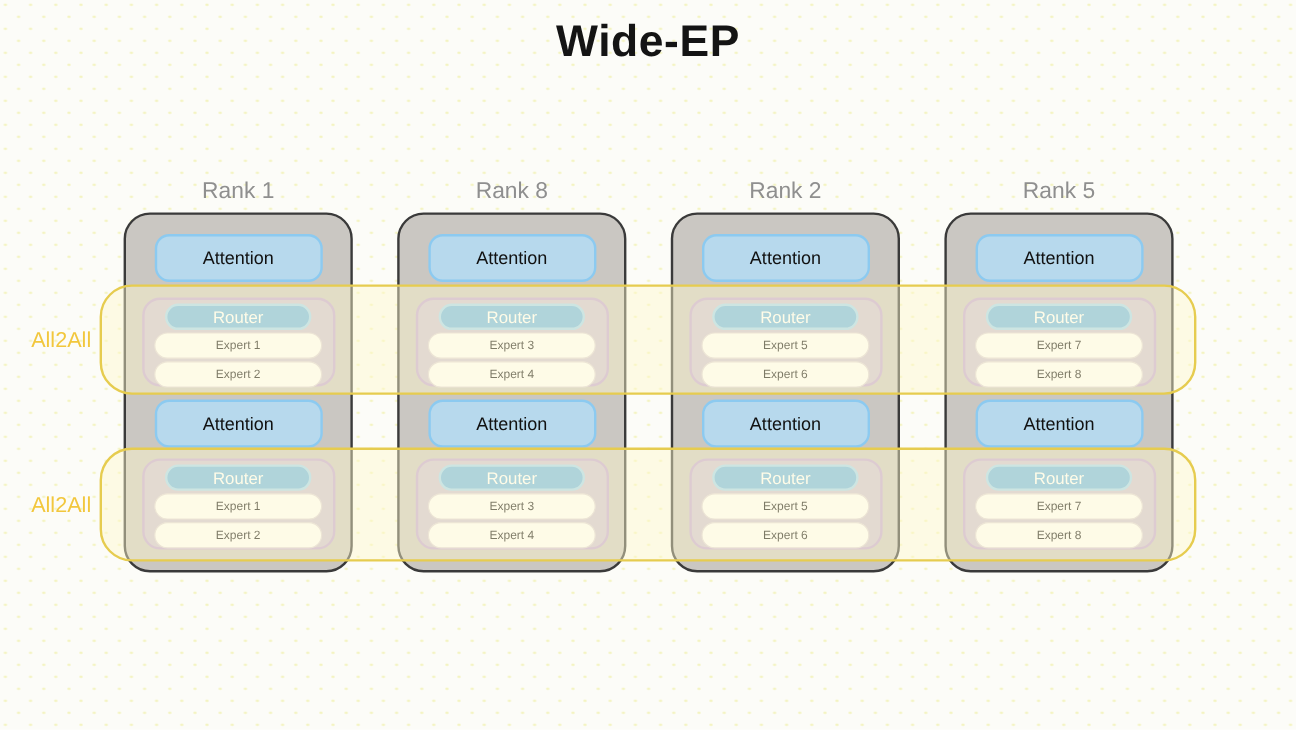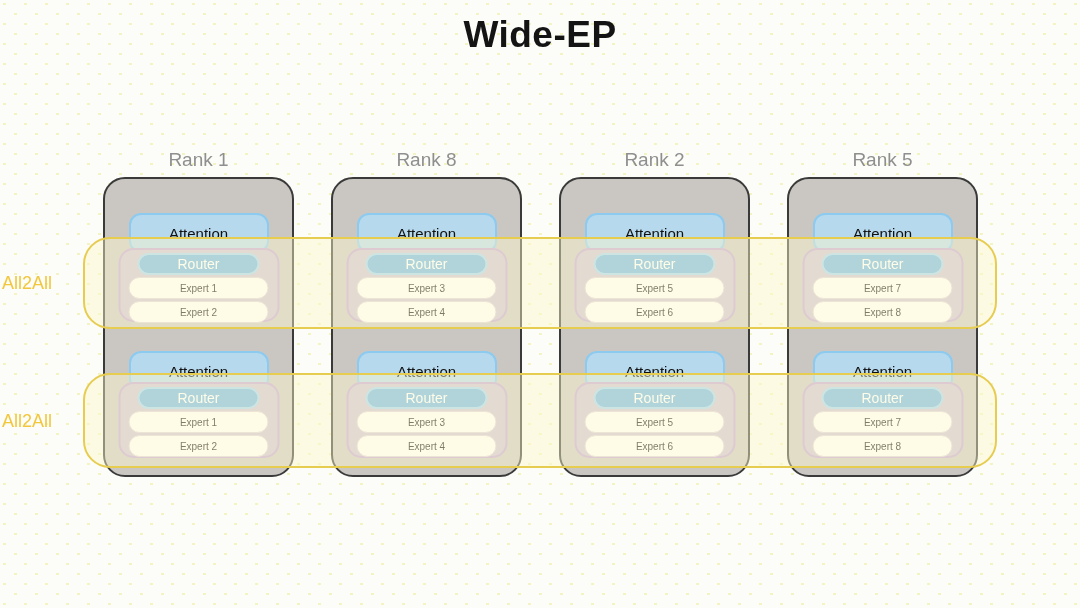--- a/index.html
+++ b/index.html
@@ -32,21 +32,21 @@
     border:2px solid var(--rank_box_border);
     border-radius:22px;box-sizing:border-box;
   }
   .attn{
     position:absolute;left:50%;transform:translateX(-50%);
     width:140px;height:40px;box-sizing:border-box;
     background:var(--attention_fill);
     border:2px solid var(--attention_border);
     border-radius:12px;
     display:flex;align-items:center;justify-content:center;
-    font-size:15px;color:#111;margin-top:18px;
+    font-size:15px;color:#111;
   }
   .attn.a1{top:16px;}
   .attn.a2{top:154px;}
   .moe{
     position:absolute;left:50%;transform:translateX(-50%);
     width:161px;box-sizing:border-box;
     background:var(--moe_fill);
     border:2px solid var(--moe_border);
     border-radius:15px;
     display:flex;flex-direction:column;align-items:center;
@@ -74,21 +74,21 @@
     position:absolute;left:83px;width:914px;box-sizing:border-box;
     background:var(--band_fill_rgba);
     border:2px solid var(--band_border);
     border-radius:27px;
     pointer-events:none;z-index:5;
   }
   .band.b1{top:237px;height:92px;}
   .band.b2{top:373px;height:95px;}
   .band-label{
     position:absolute;left:2px;width:74px;height:22px;line-height:22px;
-    text-align:left;font-size:18px;color:var(--band_label);
+    text-align:right;font-size:18px;color:var(--band_label);
     z-index:6;
   }
   .band-label.bl1{top:272px;}
   .band-label.bl2{top:410px;}
   .r1{left:103px;} .r2{left:331px;} .r3{left:559px;} .r4{left:787px;}
 </style>
 </head>
 <body>
 
 <div class="canvas">

